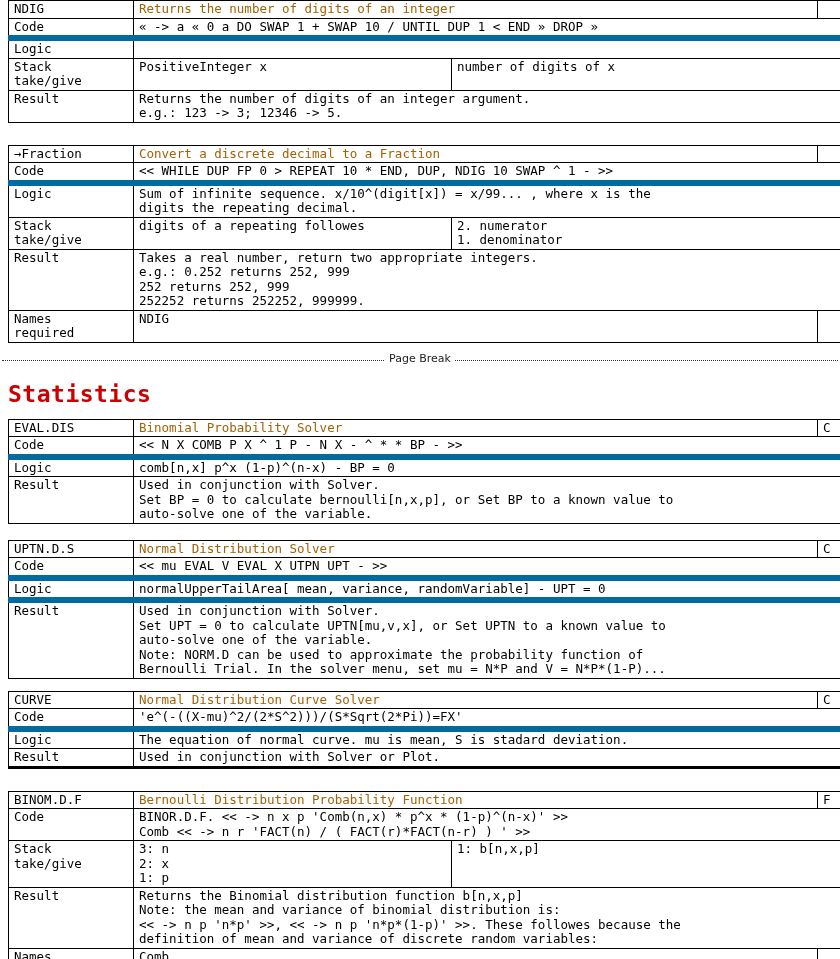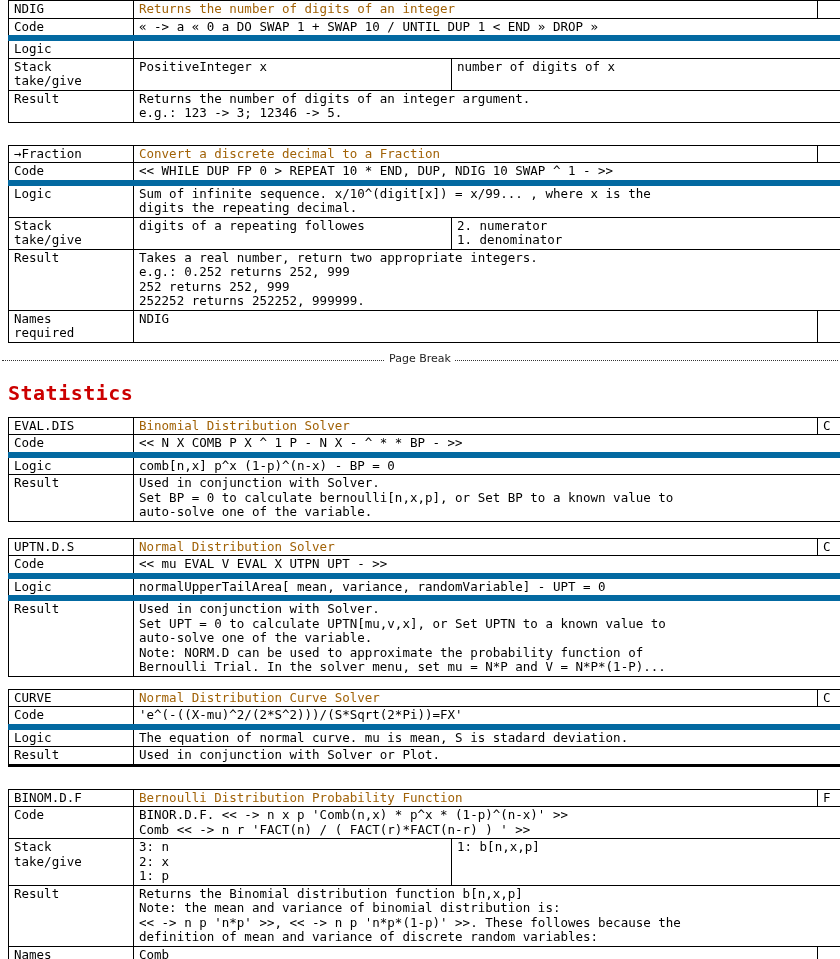--- a/index.html
+++ b/index.html
@@ -80,21 +80,21 @@
     font-size: 11px;
     color: #222;
     letter-spacing: 0px;
     transform: translateY(-1px);
   }
 
   
   h2.section {
     color: #cc0000;
     font-family: "DejaVu Sans Mono", "Liberation Mono", monospace;
-    font-size: 20px;
+    font-size: 23px;
     font-weight: bold;
     letter-spacing: 0.5px;
     margin: 10px 0 12px 8px;
   }
 
   .gap-sm { height: 12px; }
   .gap-md { height: 16px; }
   .gap-lg { height: 22px; }
 </style>
 </head>
@@ -194,21 +194,21 @@
   <table class="ref">
     <colgroup>
       <col class="c-label">
         <col class="c-stackA">
         <col class="c-stackB">
         <col class="c-flag">
     </colgroup>
     <tbody>
       <tr>
         <td class="label">EVAL.DIS</td>
-        <td class="title" colspan="2">Binomial Distribution Solver</td>
+        <td class="title" colspan="2">Binomial Probability Solver</td>
         <td class="flag">C</td>
       </tr>
       <tr>
         <td class="label">Code</td>
         <td colspan="3">&lt;&lt; N X COMB P X ^ 1 P - N X - ^ * * BP - &gt;&gt;</td>
       </tr>
       <tr class="thick-top">
         <td class="label">Logic</td>
         <td colspan="3">comb[n,x] p^x (1-p)^(n-x) - BP = 0</td>
       </tr>

